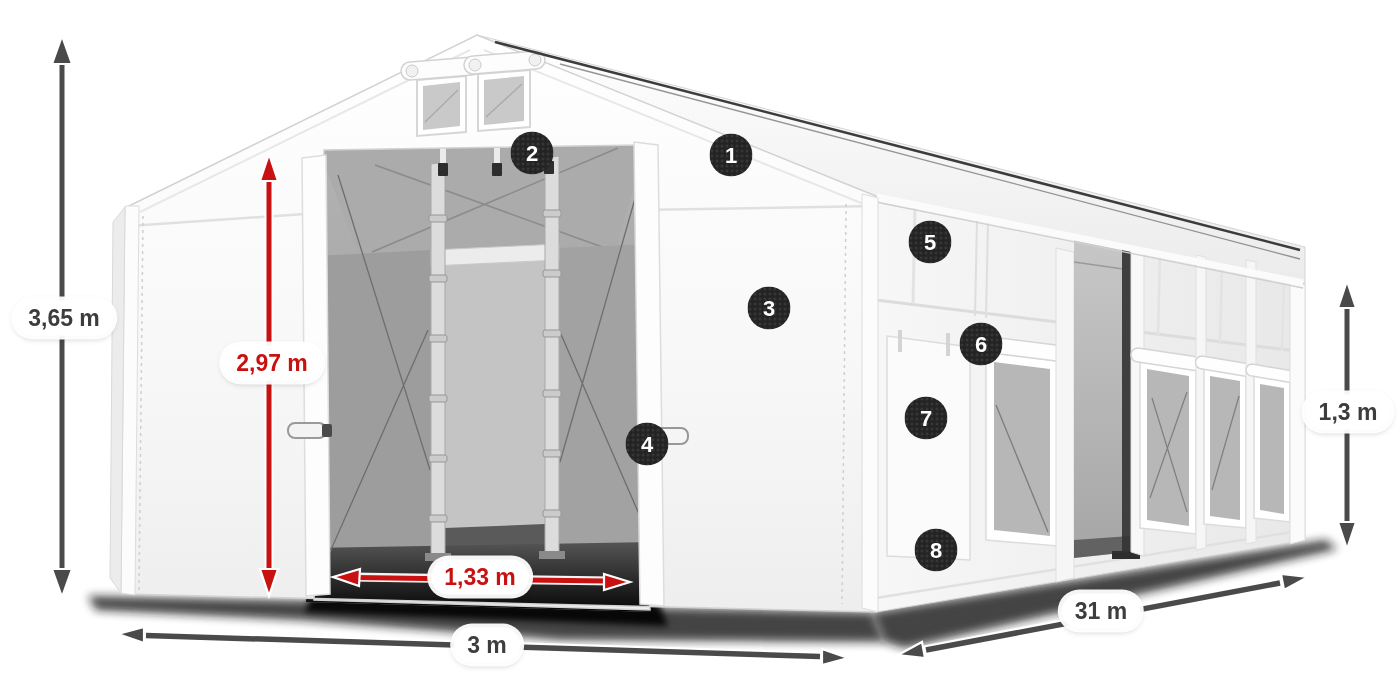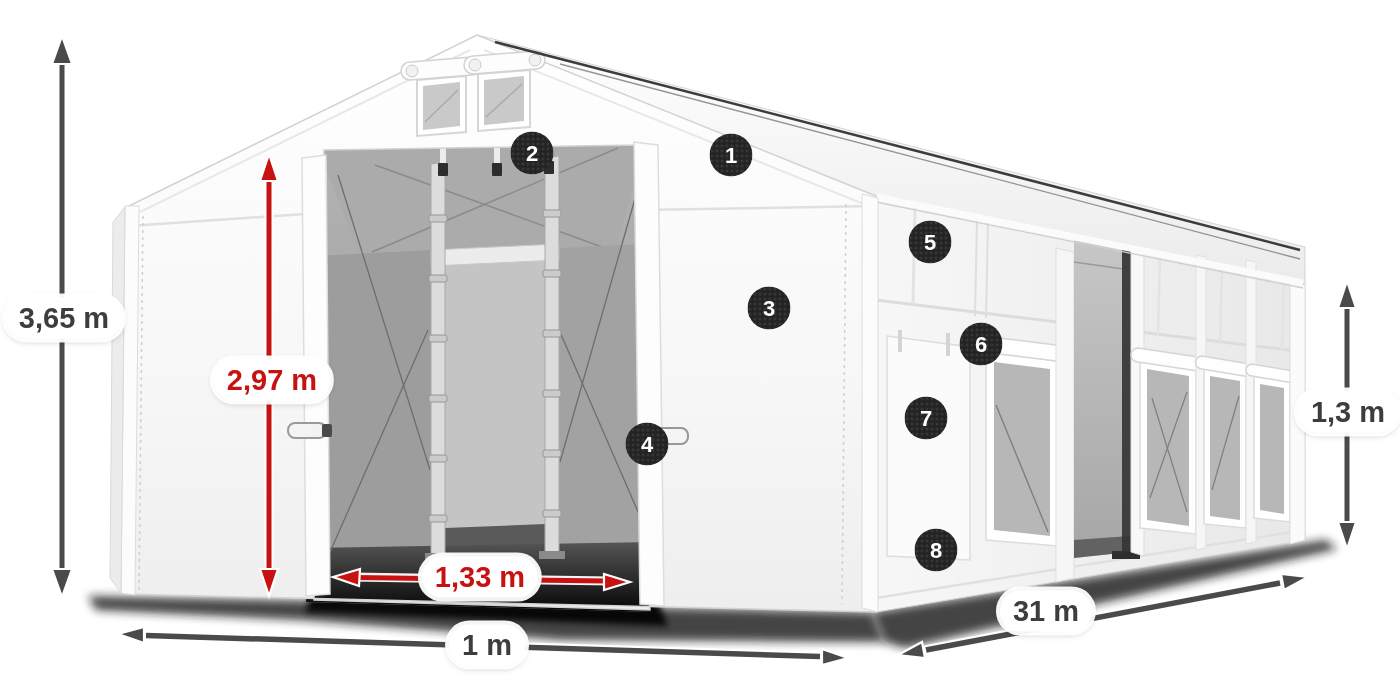--- a/index.html
+++ b/index.html
@@ -7,21 +7,21 @@
     position:relative;width:1400px;height:700px;overflow:hidden;
     background:#ffffff;
     font-family:"Liberation Sans",sans-serif;
     -webkit-font-smoothing:antialiased;
   }
   #stage svg{position:absolute;left:0;top:0;}
   .dim-label{
     position:absolute;transform:translate(-50%,-50%);
     background:var(--c-label-bg,#fff);
     color:var(--c-label-gray,#3d3d3d);
-    font-weight:bold;font-size:29px;line-height:1;
+    font-weight:bold;font-size:23px;line-height:1;
     padding:6px 13px;border-radius:30px;white-space:nowrap;
     box-shadow:0 0 0 4px rgba(255,255,255,.95), 0 2px 7px rgba(0,0,0,.35);
     z-index:20;
   }
   .dim-label.red{color:var(--c-red,#c81212);}
   .badge{
     position:absolute;transform:translate(-50%,-50%);
     width:43px;height:43px;border-radius:50%;
     background-color:var(--c-badge,#232323);
     background-image:radial-gradient(circle, rgba(255,255,255,.10) 1px, transparent 1.6px);
@@ -300,19 +300,19 @@
 <div class="badge" style="left:731px;top:155px">1</div>
 <div class="badge" style="left:532px;top:153px">2</div>
 <div class="badge" style="left:769px;top:308px">3</div>
 <div class="badge" style="left:647px;top:444px">4</div>
 <div class="badge" style="left:930px;top:242px">5</div>
 <div class="badge" style="left:981px;top:344px">6</div>
 <div class="badge" style="left:926px;top:418px">7</div>
 <div class="badge" style="left:936px;top:550px">8</div>
 
 <div class="dim-label" style="left:64px;top:318px">3,65 m</div>
-<div class="dim-label red" style="left:272px;top:380px">2,97 m</div>
+<div class="dim-label red" style="left:272px;top:363px">2,97 m</div>
 <div class="dim-label red" style="left:480px;top:577px">1,33 m</div>
-<div class="dim-label" style="left:487px;top:645px">1 m</div>
-<div class="dim-label" style="left:1046px;top:611px">31 m</div>
+<div class="dim-label" style="left:487px;top:645px">3 m</div>
+<div class="dim-label" style="left:1101px;top:611px">31 m</div>
 <div class="dim-label" style="left:1348px;top:412px">1,3 m</div>
 
 </div>
 
 </body></html>

